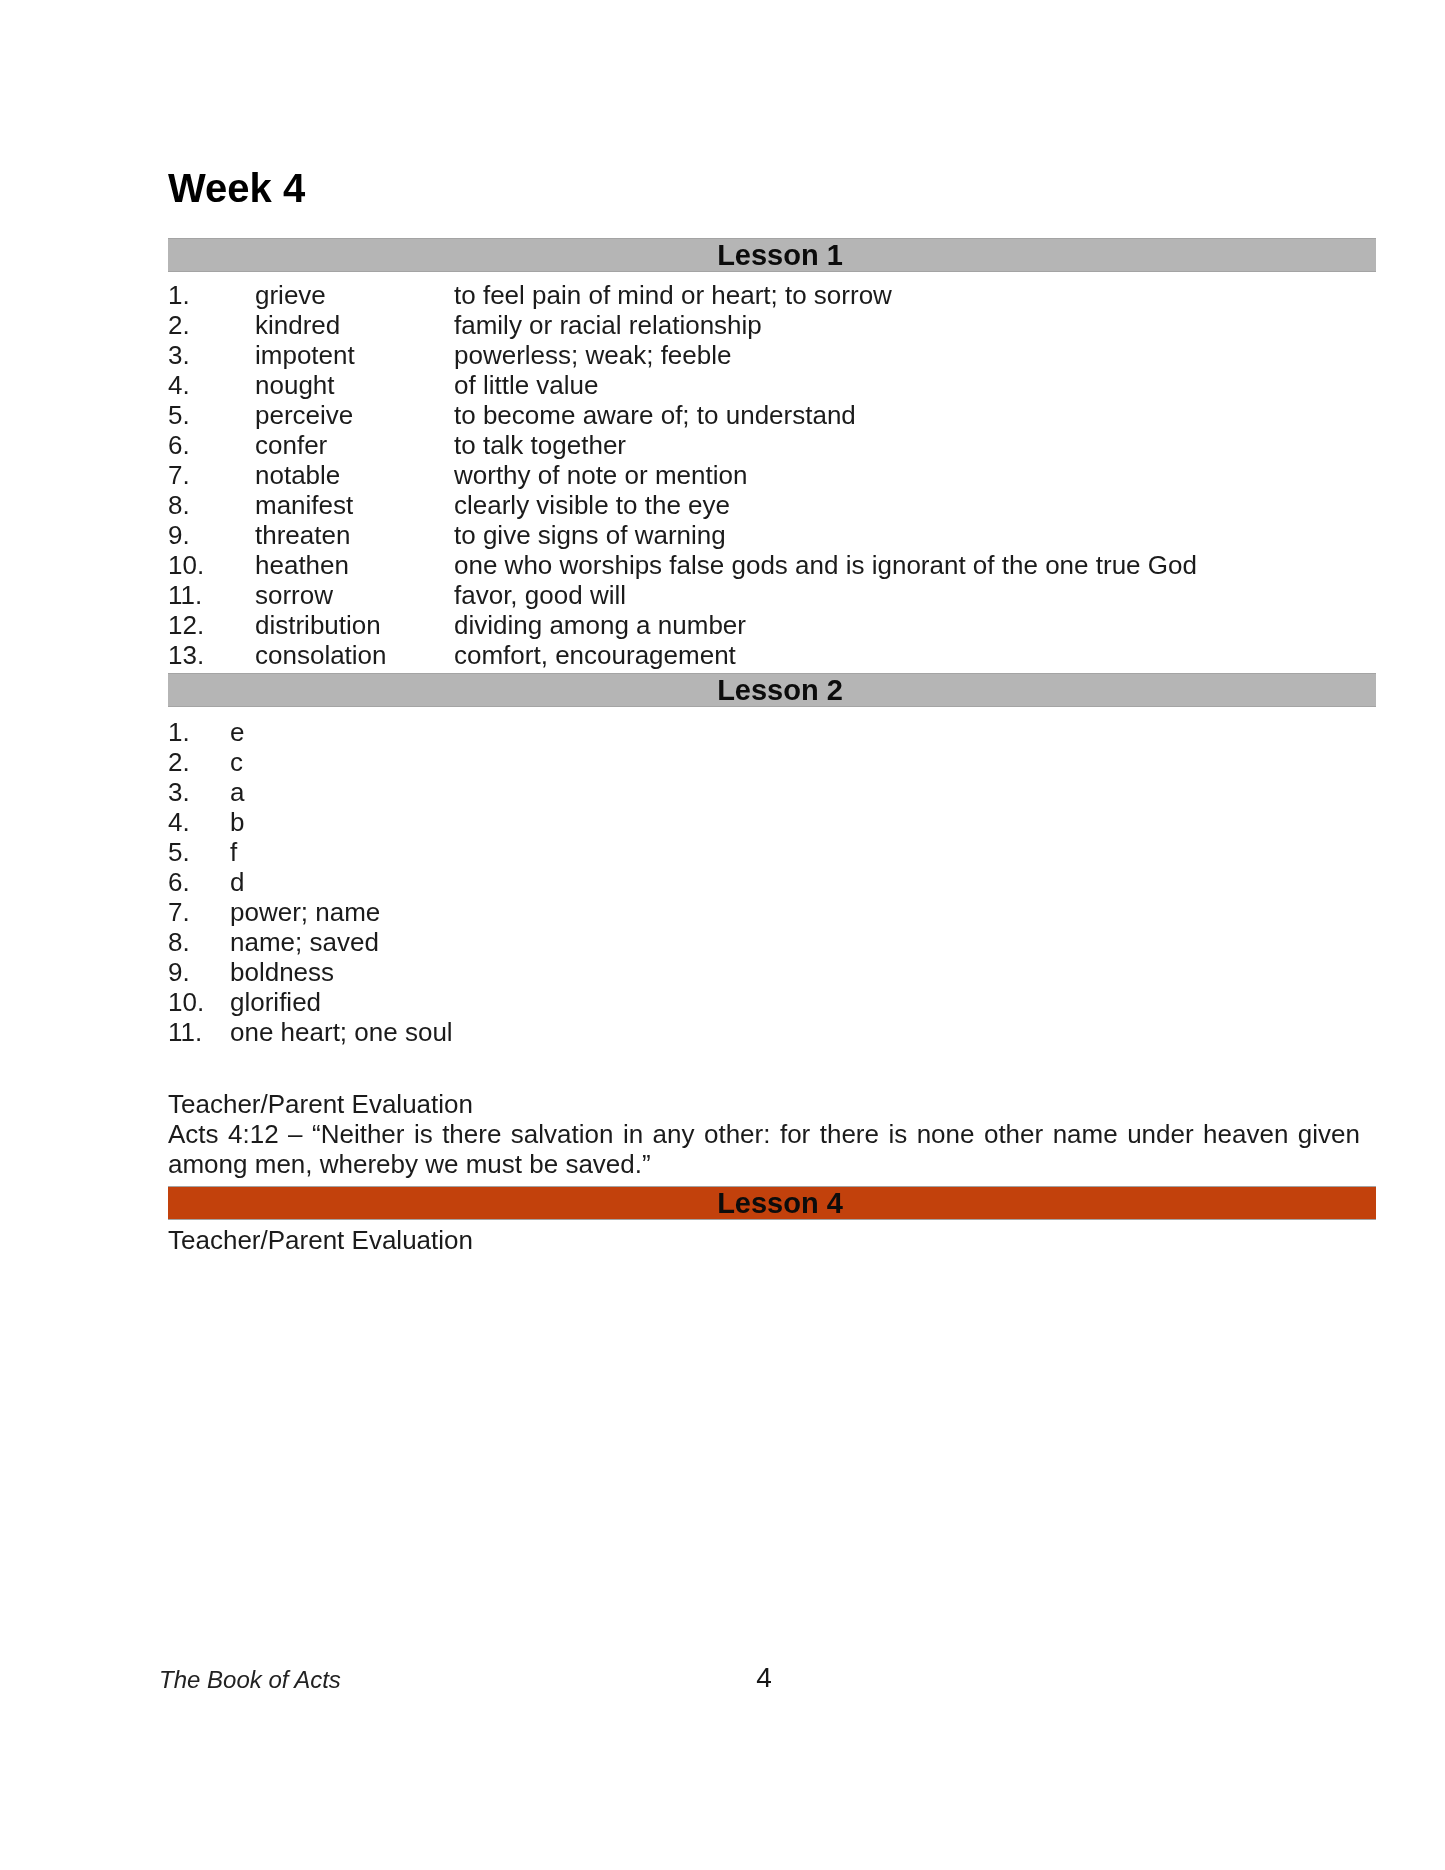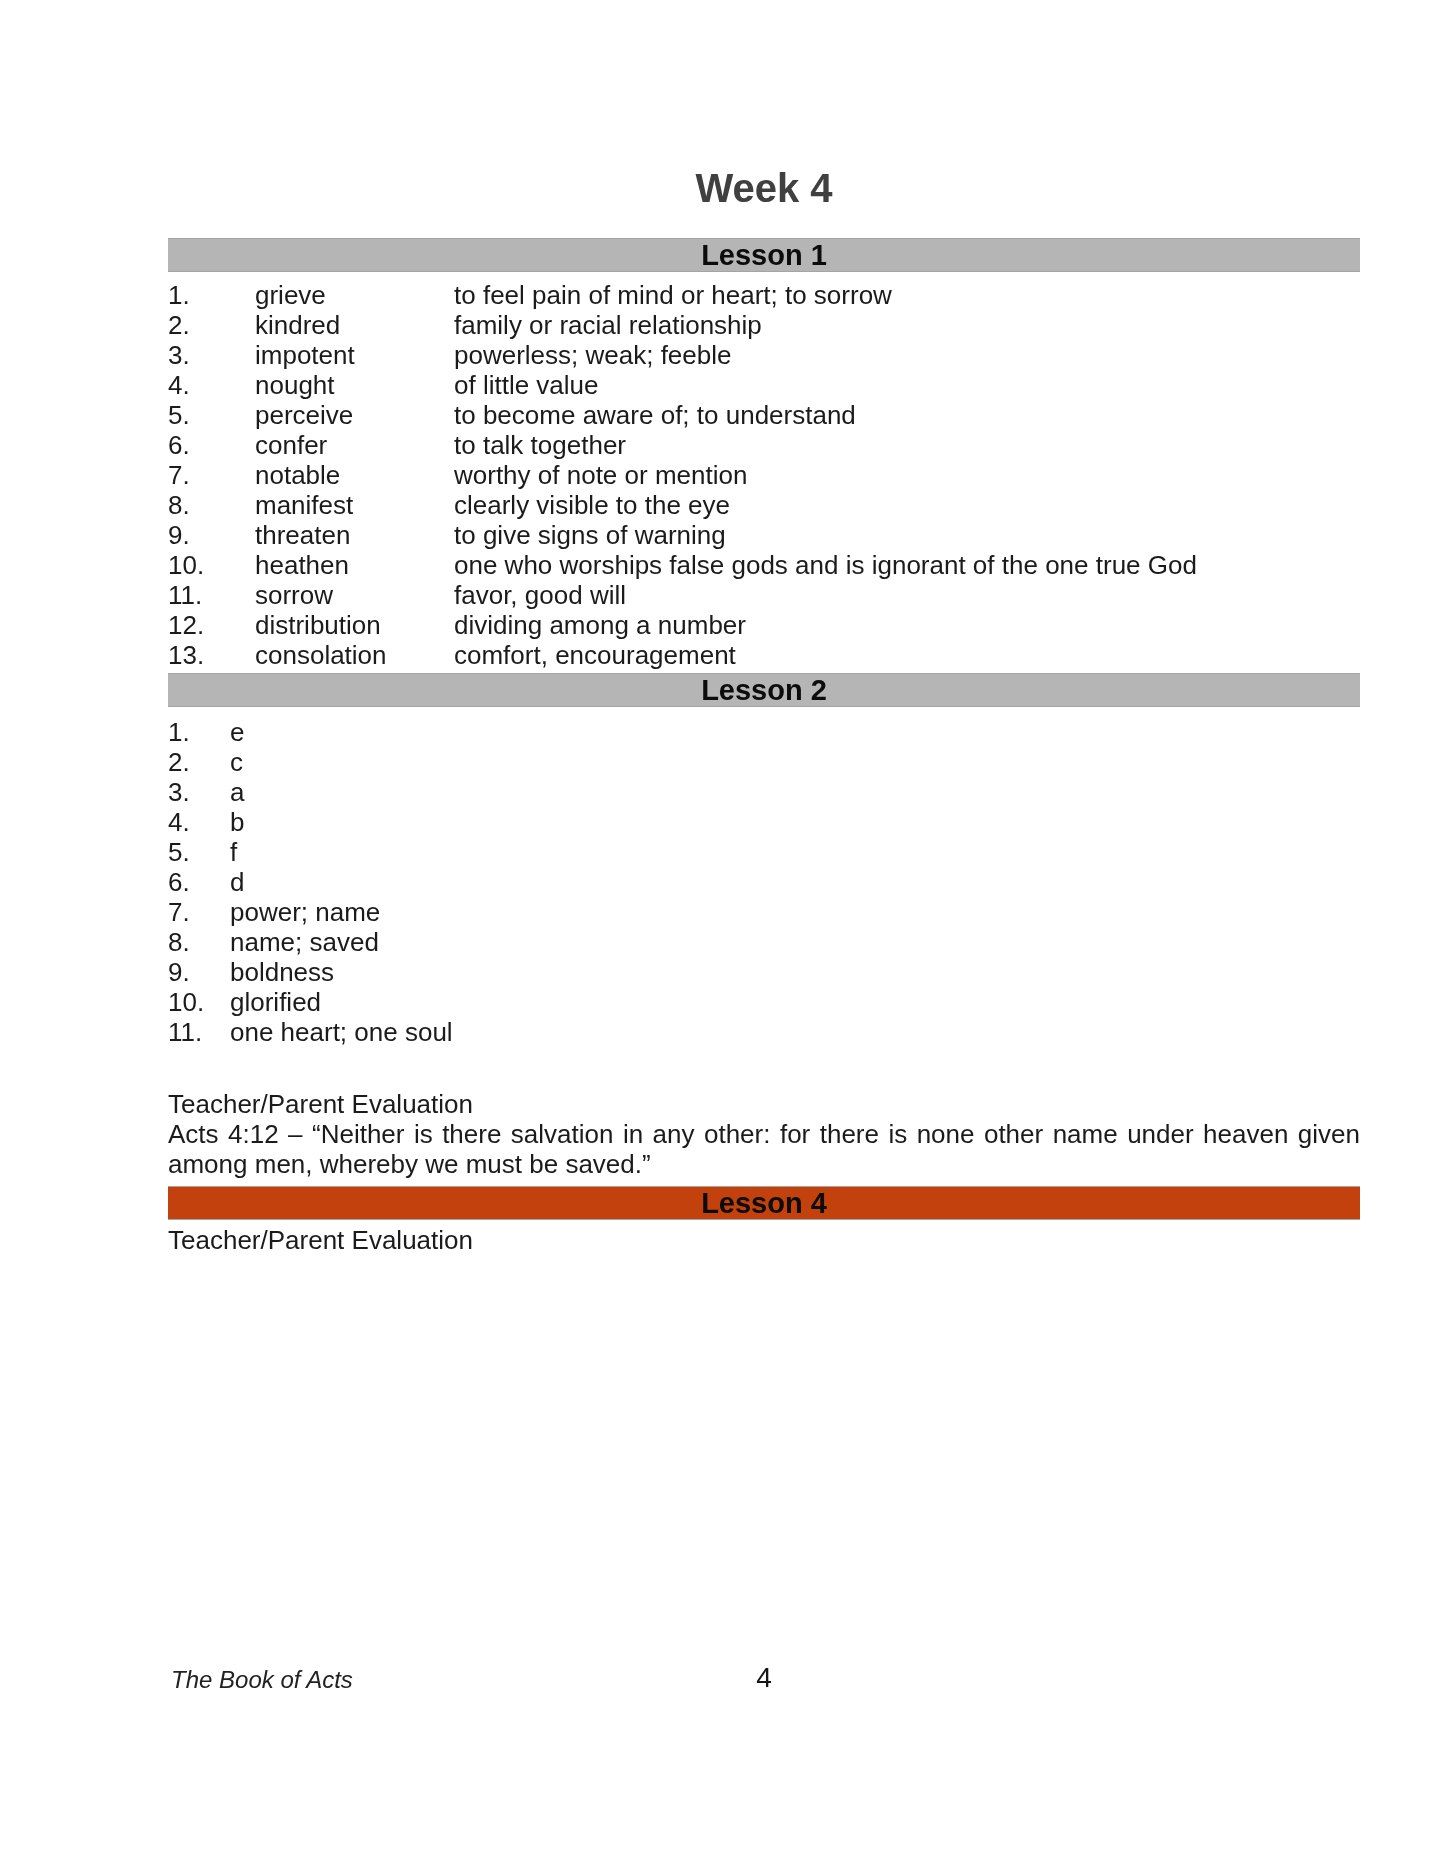--- a/index.html
+++ b/index.html
@@ -16,30 +16,31 @@
     color: #1b1b1b;
     overflow: hidden;
   }
   .abs {
     position: absolute;
     left: 168px;
     width: 1192px;
   }
   .doc-title {
     top: 166px;
-    text-align: center;
+    text-align: left;
     font-size: 40px;
     line-height: 44px;
     font-weight: bold;
-    color: #404040;
+    color: #000000;
   }
   .section-bar {
     height: 34px;
     text-align: center;
     box-shadow: inset 0 1px 0 #a4a4a4, inset 0 -1px 0 #a4a4a4;
+    padding-left: 16px;
   }
   .section-bar .heading {
     display: block;
     font-size: 29px;
     line-height: 34px;
     font-weight: bold;
     color: #0c0c0c;
   }
   .list .row {
     display: flex;
@@ -53,21 +54,21 @@
   .para {
     font-size: 26px;
     line-height: 30px;
   }
   .quote-line-1 {
     text-align: justify;
     text-align-last: justify;
   }
   .footer-book {
     position: absolute;
-    left: 171px;
+    left: 159px;
     top: 1666px;
     font-style: italic;
     font-size: 24px;
     line-height: 28px;
     color: #222222;
   }
   .footer-page {
     position: absolute;
     left: 168px;
     width: 1192px;

